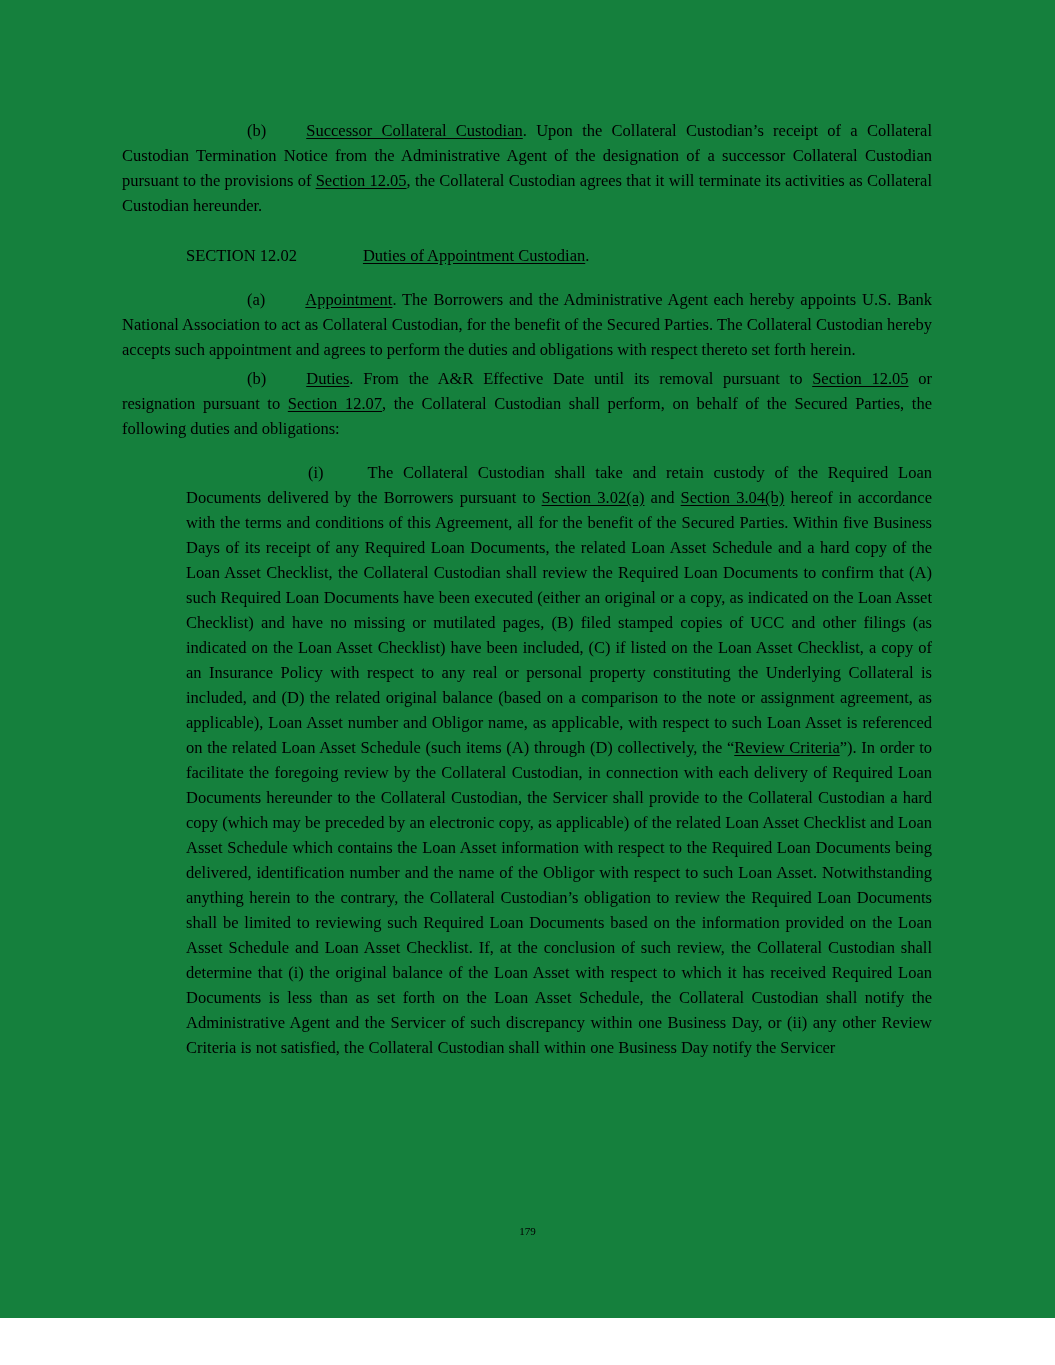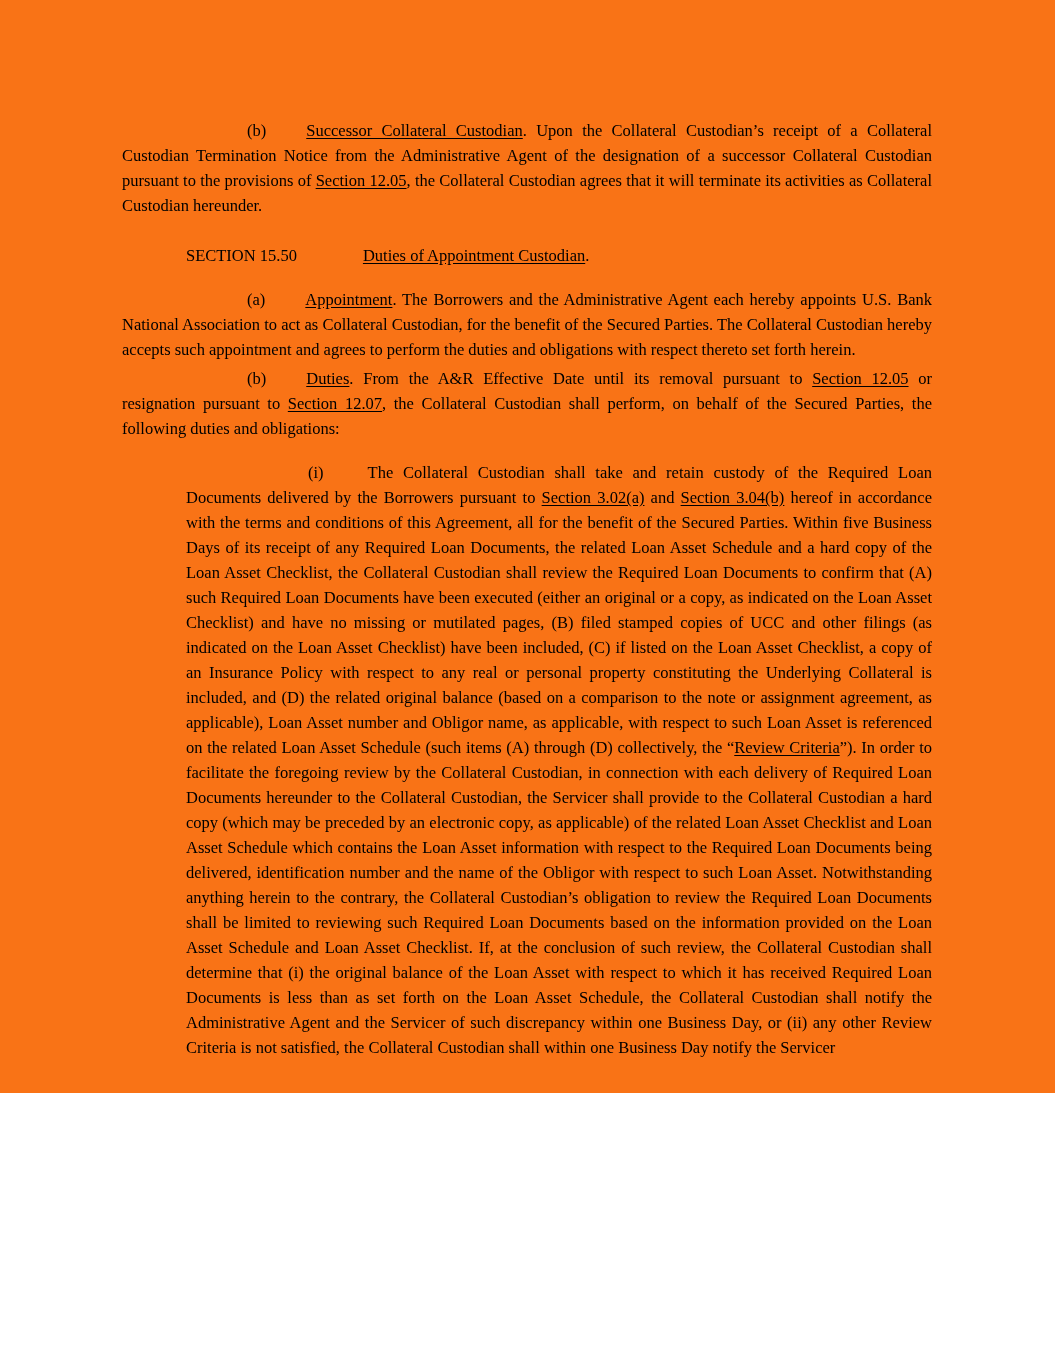--- a/index.html
+++ b/index.html
@@ -3,23 +3,23 @@
 <meta charset="utf-8">
 <style>
   html, body {
     margin: 0;
     padding: 0;
     background: #ffffff;
   }
   .page {
     position: relative;
     width: 1055px;
-    height: 1093px;
+    height: 1318px;
     margin: 0 auto;
-    background: #f97316;
+    background: #15803d;
     color: #000000;
     font-family: "Liberation Serif", "DejaVu Serif", serif;
     font-size: 16.5px;
     line-height: 25px;
     box-sizing: border-box;
     padding: 118px 123px 0 122px;
     text-align: justify;
     overflow: hidden;
   }
   .para { margin: 0; }
@@ -41,21 +41,21 @@
     font-size: 11px;
   }
 </style>
 </head>
 <body>
 
 <div class="page">
 
   <p class="para indent-first mb-25"><span>(b)</span><span class="tab" style="width: 40px;"></span><span class="u">Successor Collateral Custodian</span><span>.  Upon the Collateral Custodian’s receipt of a Collateral Custodian Termination Notice from the Administrative Agent of the designation of a successor Collateral Custodian pursuant to the provisions of </span><span class="u">Section 12.05</span><span>, the Collateral Custodian agrees that it will terminate its activities as Collateral Custodian hereunder.</span></p>
 
-  <p class="para section-heading mb-19"><span>SECTION 15.50</span><span class="tab" style="width: 66px;"></span><span class="u">Duties of Appointment Custodian</span><span>.</span></p>
+  <p class="para section-heading mb-19"><span>SECTION 12.02</span><span class="tab" style="width: 66px;"></span><span class="u">Duties of Appointment Custodian</span><span>.</span></p>
 
   <p class="para indent-first mb-15"><span>(a)</span><span class="tab" style="width: 40px;"></span><span class="u">Appointment</span><span>.  The Borrowers and the Administrative Agent each hereby appoints U.S. Bank National Association to act as Collateral Custodian, for the benefit of the Secured Parties.  The Collateral Custodian hereby accepts such appointment and agrees to perform the duties and obligations with respect thereto set forth herein.</span></p>
 
   <p class="para indent-first mb-19"><span>(b)</span><span class="tab" style="width: 40px;"></span><span class="u">Duties</span><span>.  From the A&amp;R Effective Date until its removal pursuant to </span><span class="u">Section 12.05</span><span> or resignation pursuant to </span><span class="u">Section 12.07</span><span>, the Collateral Custodian shall perform, on behalf of the Secured Parties, the following duties and obligations:</span></p>
 
   <p class="para block-i"><span>(i)</span><span class="tab" style="width: 44px;"></span><span>The Collateral Custodian shall take and retain custody of the Required Loan Documents delivered by the Borrowers pursuant to </span><span class="u">Section 3.02(a)</span><span> and </span><span class="u">Section 3.04(b)</span><span> hereof in accordance with the terms and conditions of this Agreement, all for the benefit of the Secured Parties.  Within five Business Days of its receipt of any Required Loan Documents, the related Loan Asset Schedule and a hard copy of the Loan Asset Checklist, the Collateral Custodian shall review the Required Loan Documents to confirm that (A) such Required Loan Documents have been executed (either an original or a copy, as indicated on the Loan Asset Checklist) and have no missing or mutilated pages, (B) filed stamped copies of UCC and other filings (as indicated on the Loan Asset Checklist) have been included, (C) if listed on the Loan Asset Checklist, a copy of an Insurance Policy with respect to any real or personal property constituting the Underlying Collateral is included, and (D) the related original balance (based on a comparison to the note or assignment agreement, as applicable), Loan Asset number and Obligor name, as applicable, with respect to such Loan Asset is referenced on the related Loan Asset Schedule (such items (A) through (D) collectively, the “</span><span class="u">Review Criteria</span><span>”).  In order to facilitate the foregoing review by the Collateral Custodian, in connection with each delivery of Required Loan Documents hereunder to the Collateral Custodian, the Servicer shall provide to the Collateral Custodian a hard copy (which may be preceded by an electronic copy, as applicable) of the related Loan Asset Checklist and Loan Asset Schedule which contains the Loan Asset information with respect to the Required Loan Documents being delivered, identification number and the name of the Obligor with respect to such Loan Asset.  Notwithstanding anything herein to the contrary, the Collateral Custodian’s obligation to review the Required Loan Documents shall be limited to reviewing such Required Loan Documents based on the information provided on the Loan Asset Schedule and Loan Asset Checklist.  If, at the conclusion of such review, the Collateral Custodian shall determine that (i) the original balance of the Loan Asset with respect to which it has received Required Loan Documents is less than as set forth on the Loan Asset Schedule, the Collateral Custodian shall notify the Administrative Agent and the Servicer of such discrepancy within one Business Day, or (ii) any other Review Criteria is not satisfied, the Collateral Custodian shall within one Business Day notify the Servicer</span></p>
 
   <div class="page-number">179</div>
 
 </div>

